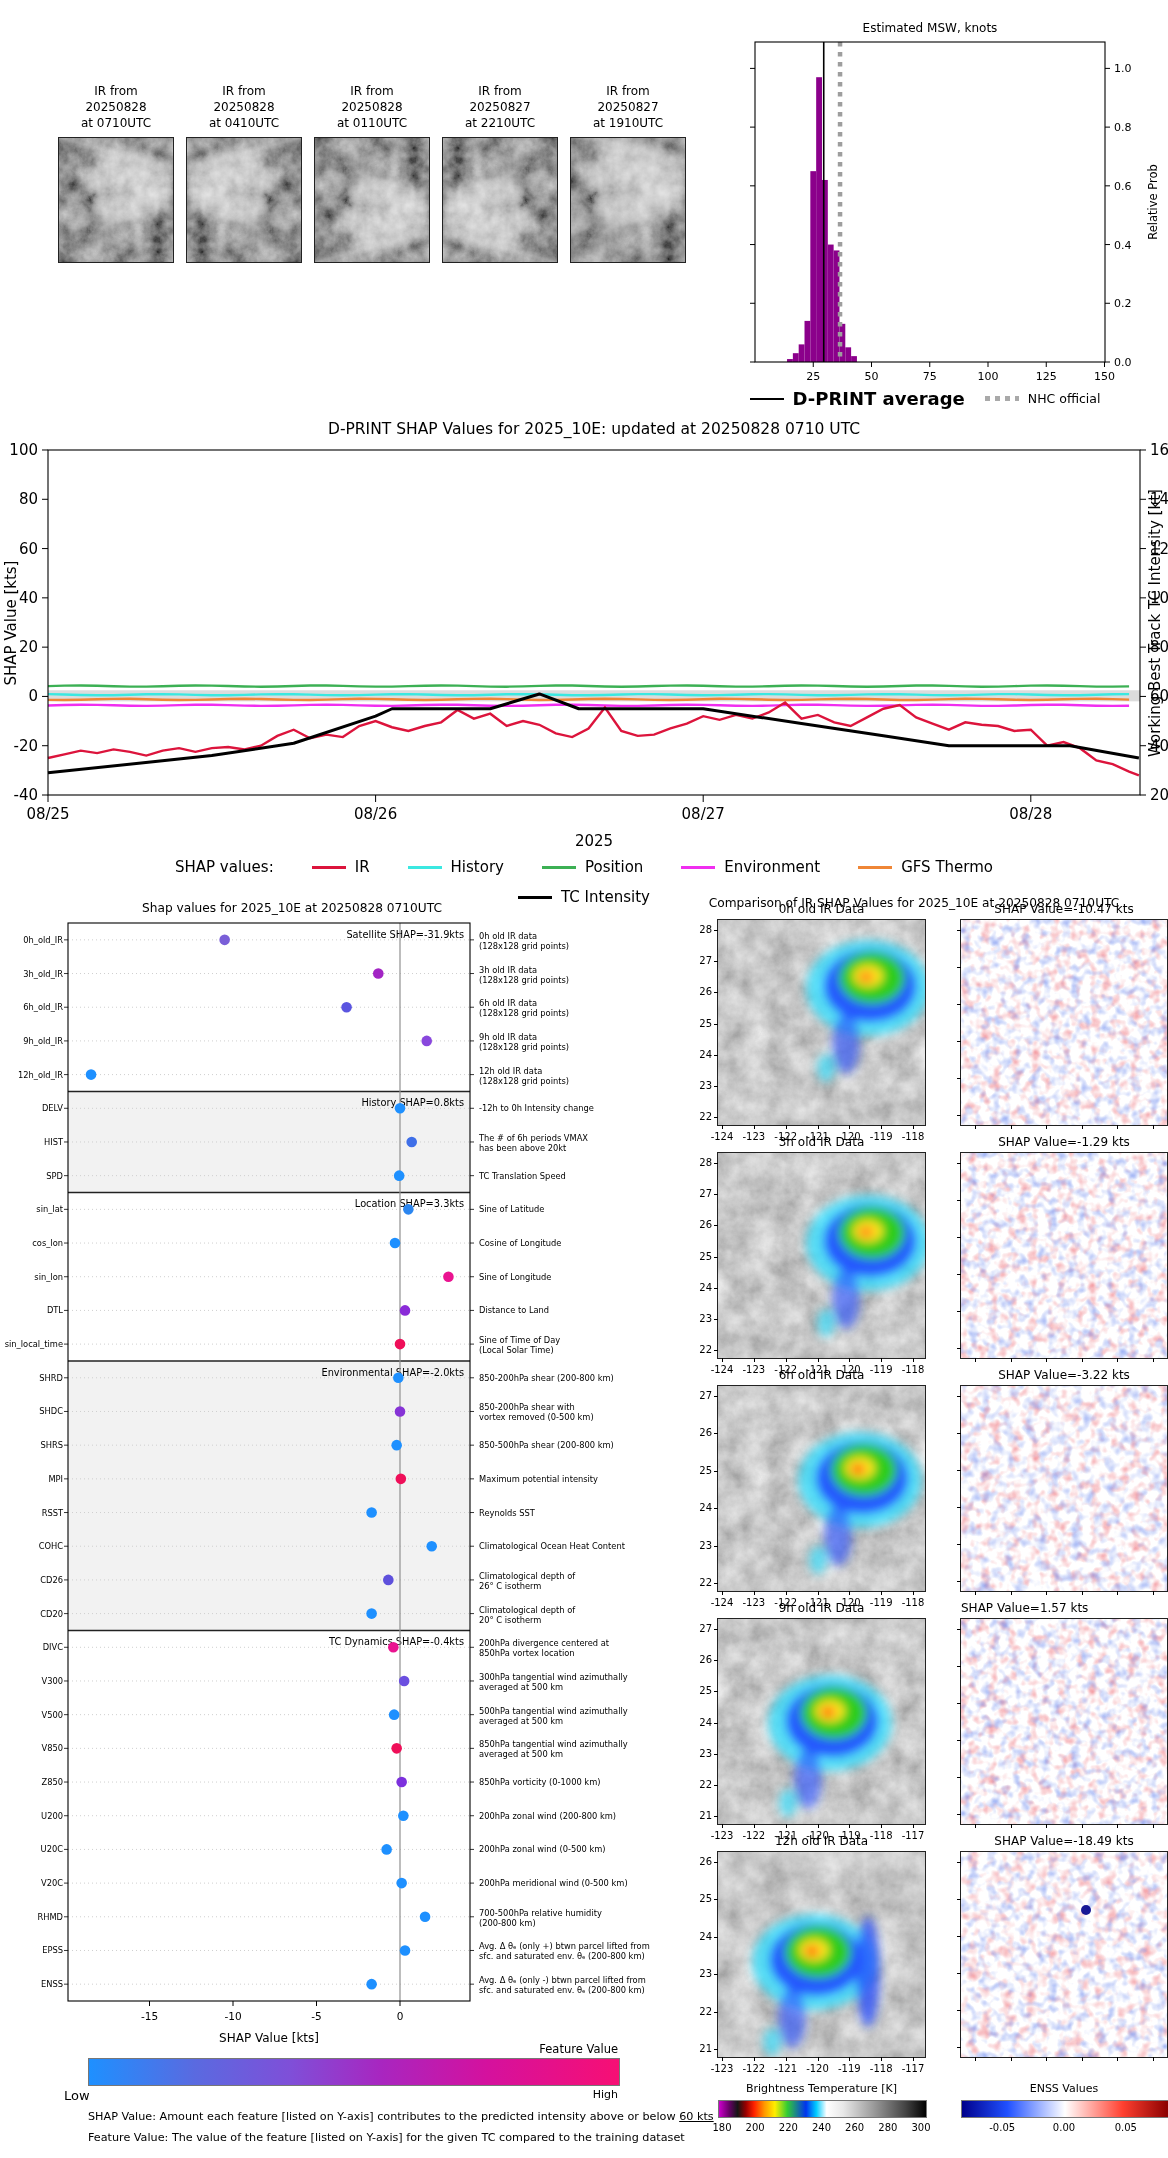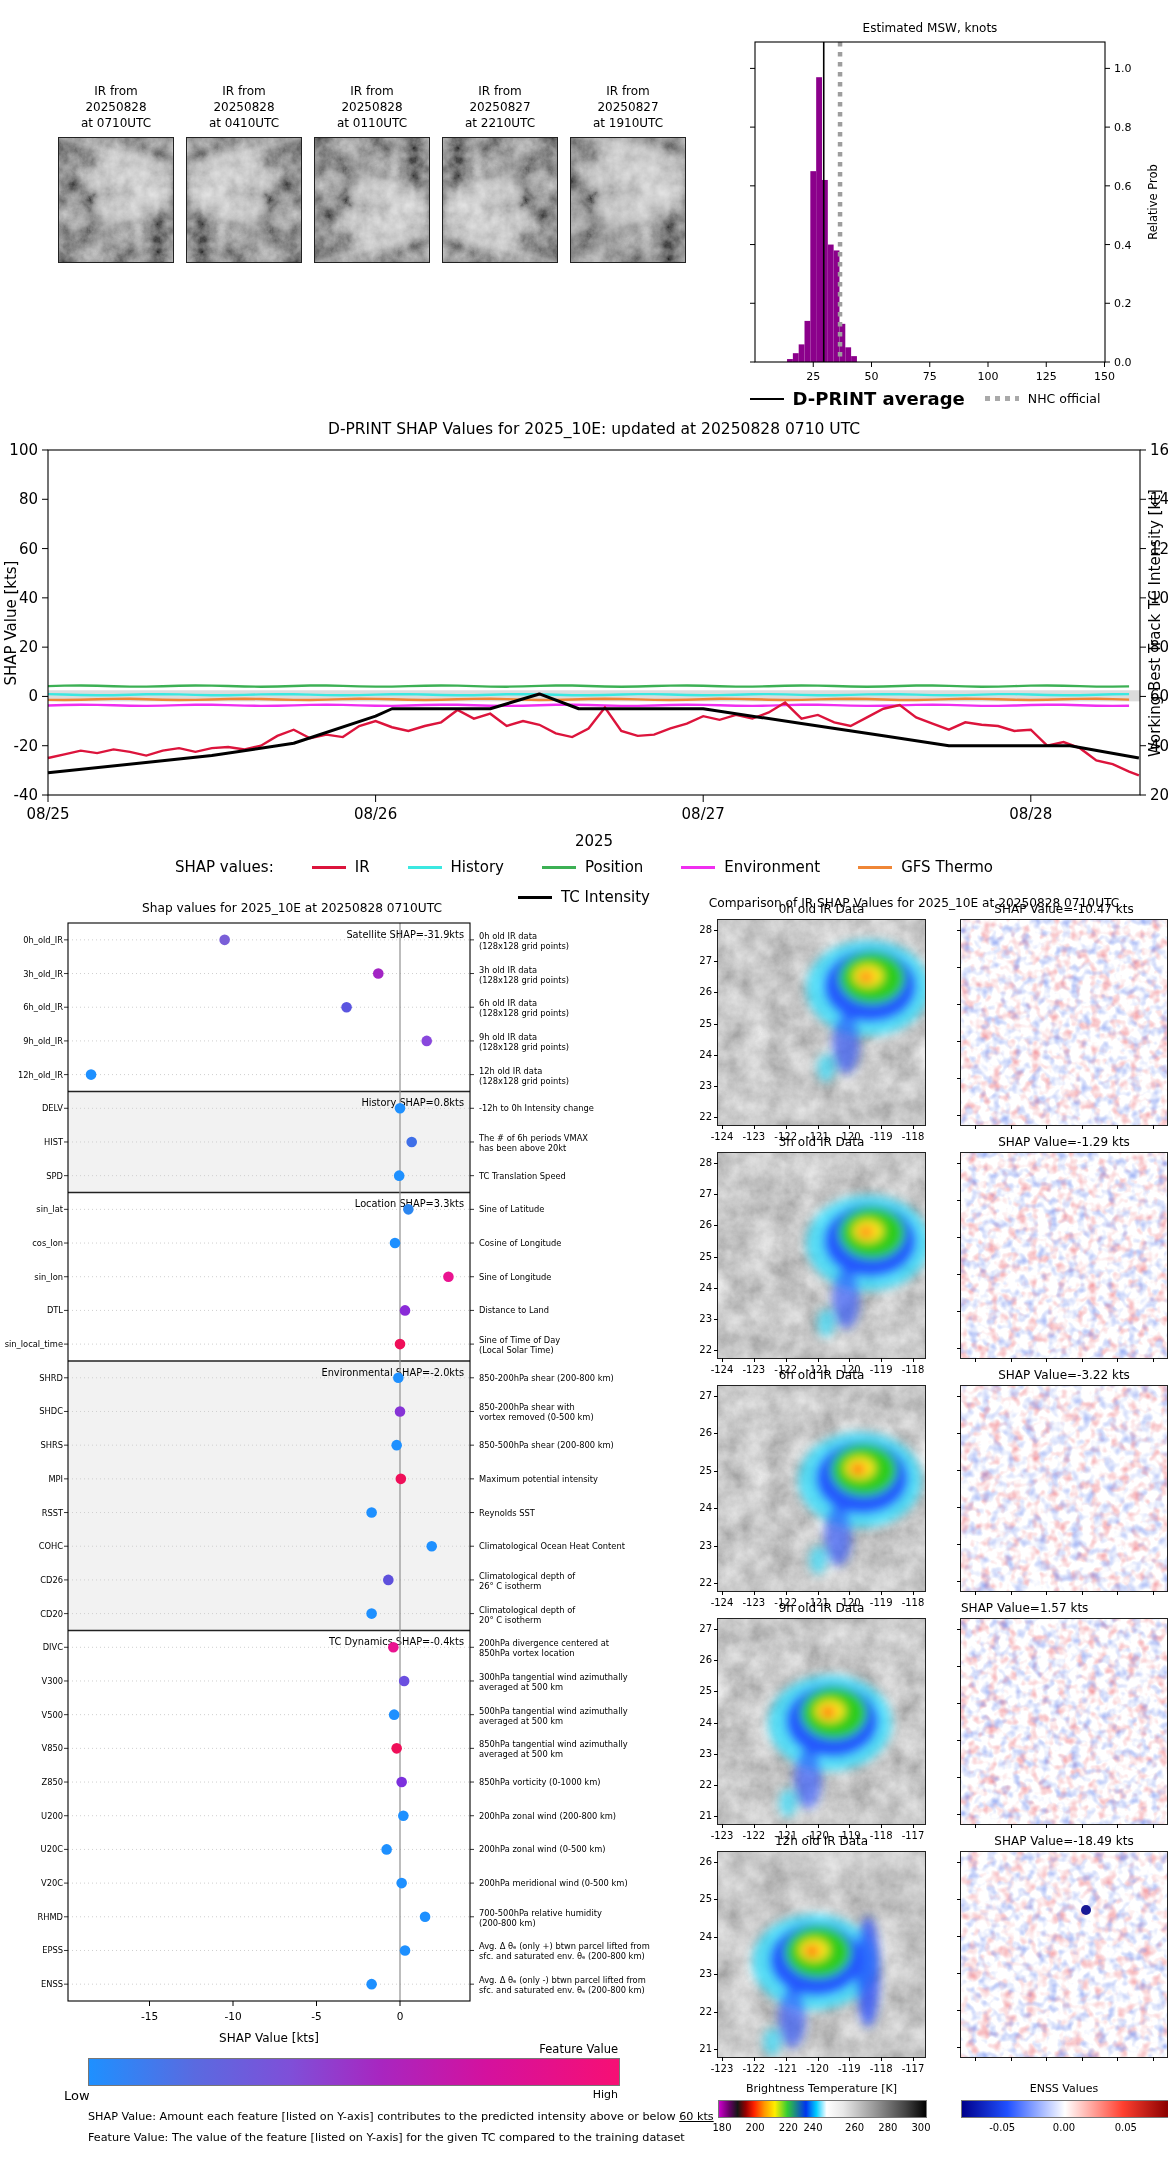--- a/index.html
+++ b/index.html
@@ -789,21 +789,21 @@
       <div style="position: absolute; left: 297px; top: 1077px; width: 4px; height: 1px; background: rgb(0, 0, 0);"></div>
       <div style="position: absolute; left: 457.4px; top: 1161px; width: 1px; height: 4px; background: rgb(0, 0, 0);"></div>
       <div style="position: absolute; left: 297px; top: 1114px; width: 4px; height: 1px; background: rgb(0, 0, 0);"></div>
       <div style="position: absolute; left: 493px; top: 1161px; width: 1px; height: 4px; background: rgb(0, 0, 0);"></div>
       <div style="position: absolute; left: 297px; top: 1151px; width: 4px; height: 1px; background: rgb(0, 0, 0);"></div>
       <div style="position: absolute; left: 58px; top: 1186px; width: 207px; text-align: center; font-size: 11px;">Brightness Temperature [K]</div>
       <div class="cbar" style="position: absolute; left: 58px; top: 1204px; width: 207px; height: 16px; background: linear-gradient(90deg, rgb(204, 0, 204) 0%, rgb(102, 0, 102) 5%, rgb(21, 21, 21) 9%, rgb(153, 0, 0) 13%, rgb(255, 34, 0) 17%, rgb(255, 153, 0) 22%, rgb(255, 238, 0) 27%, rgb(51, 204, 51) 33%, rgb(0, 51, 238) 42%, rgb(0, 204, 255) 47%, rgb(255, 255, 255) 52%, rgb(232, 232, 232) 60%, rgb(153, 153, 153) 75%, rgb(68, 68, 68) 90%, rgb(0, 0, 0) 100%);"></div>
       <div style="position: absolute; left: 44px; top: 1226px; width: 36px; text-align: center; font-size: 10px;">180</div>
       <div style="position: absolute; left: 77.1667px; top: 1226px; width: 36px; text-align: center; font-size: 10px;">200</div>
       <div style="position: absolute; left: 110.333px; top: 1226px; width: 36px; text-align: center; font-size: 10px;">220</div>
-      <div style="position: absolute; left: 143.5px; top: 1226px; width: 36px; text-align: left; font-size: 10px;">240</div>
+      <div style="position: absolute; left: 143.5px; top: 1226px; width: 36px; text-align: center; font-size: 10px;">240</div>
       <div style="position: absolute; left: 176.667px; top: 1226px; width: 36px; text-align: center; font-size: 10px;">260</div>
       <div style="position: absolute; left: 209.833px; top: 1226px; width: 36px; text-align: center; font-size: 10px;">280</div>
       <div style="position: absolute; left: 243px; top: 1226px; width: 36px; text-align: center; font-size: 10px;">300</div>
       <div style="position: absolute; left: 301px; top: 1186px; width: 206px; text-align: center; font-size: 11px;">ENSS Values</div>
       <div class="cbar" style="position: absolute; left: 301px; top: 1204px; width: 206px; height: 16px; background: linear-gradient(90deg, rgb(0, 0, 139) 0%, rgb(32, 80, 255) 22%, rgb(255, 255, 255) 50%, rgb(255, 64, 48) 78%, rgb(139, 0, 0) 100%);"></div>
       <div style="position: absolute; left: 320.2px; top: 1226px; width: 44px; text-align: center; font-size: 10px;">-0.05</div>
       <div style="position: absolute; left: 382px; top: 1226px; width: 44px; text-align: center; font-size: 10px;">0.00</div>
       <div style="position: absolute; left: 443.8px; top: 1226px; width: 44px; text-align: center; font-size: 10px;">0.05</div>
     </div>
 

